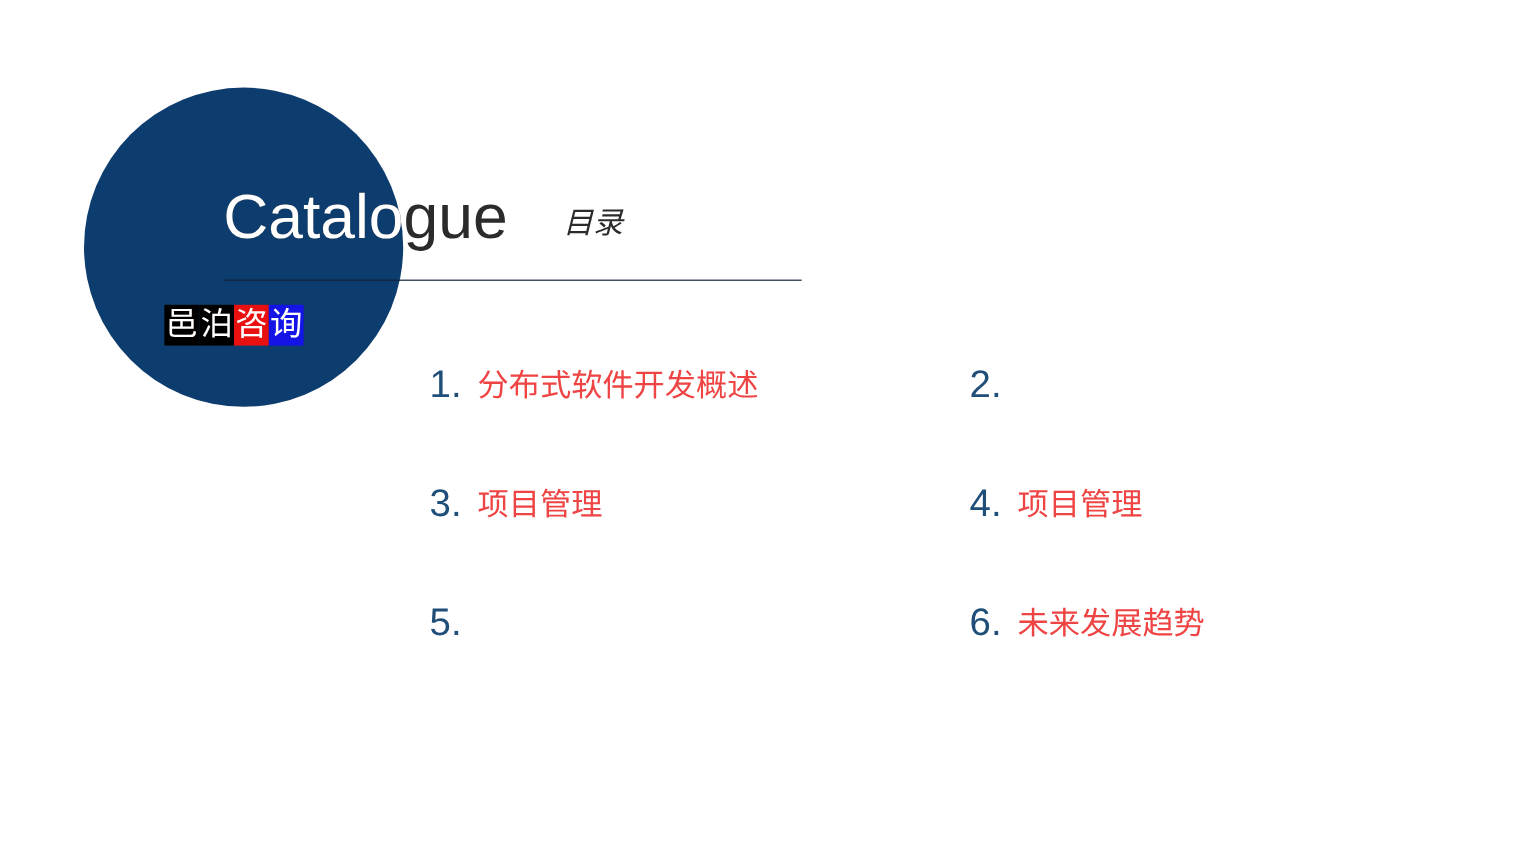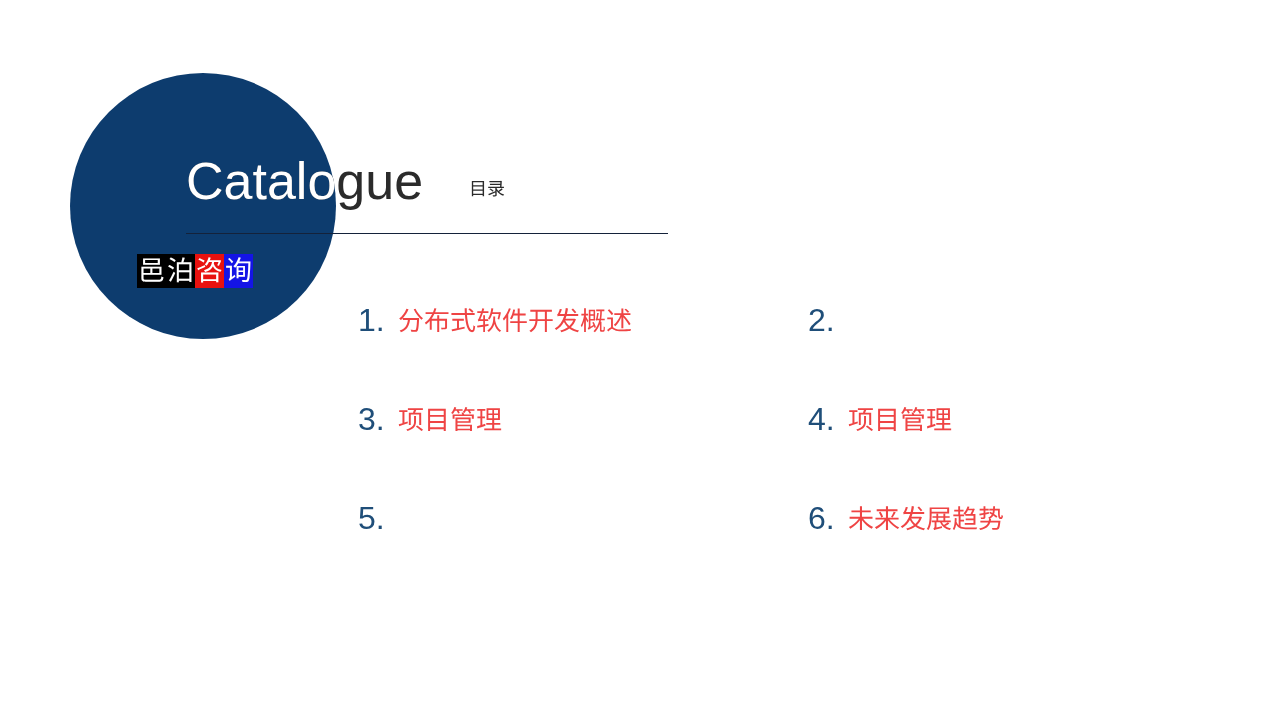--- a/index.html
+++ b/index.html
@@ -54,27 +54,28 @@
   .title-en .en-over {
     position: absolute;
     left: 0;
     top: 0;
     color: #ffffff;
     
     clip-path: inset(0 calc(100% - 150px) 0 0);
     pointer-events: none;
   }
   .title-cn {
-    font-size: 18px;
+    font-size: 25px;
     color: #2b2b2b;
     margin-left: 46px;
     white-space: nowrap;
     line-height: 1;
     position: relative;
     top: -4px;
+    font-style: italic;
   }
 
   
   .title-rule {
     position: absolute;
     left: 186px;
     top: 233px;
     width: 482px;
     height: 0;
     border-top: 1px solid #14223a;

